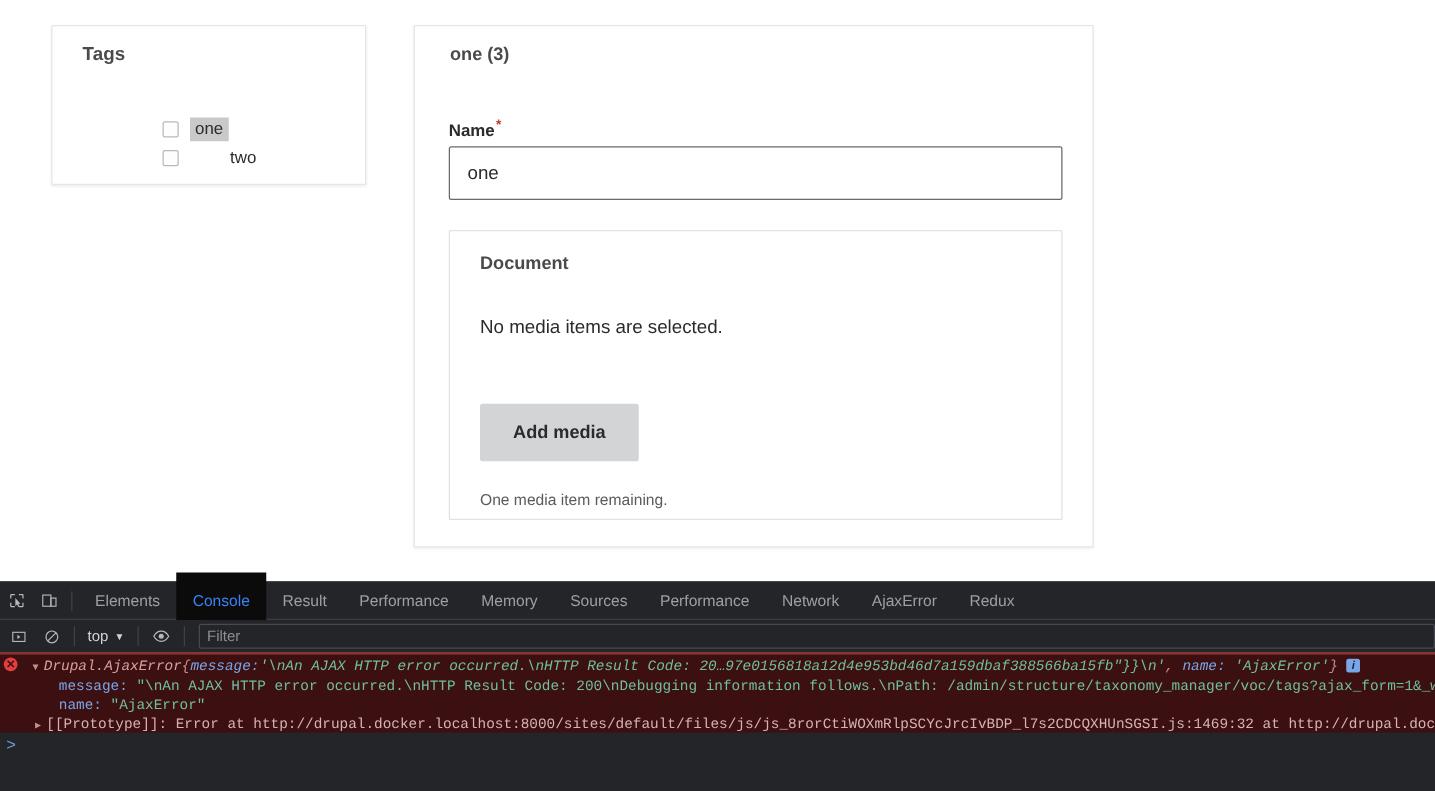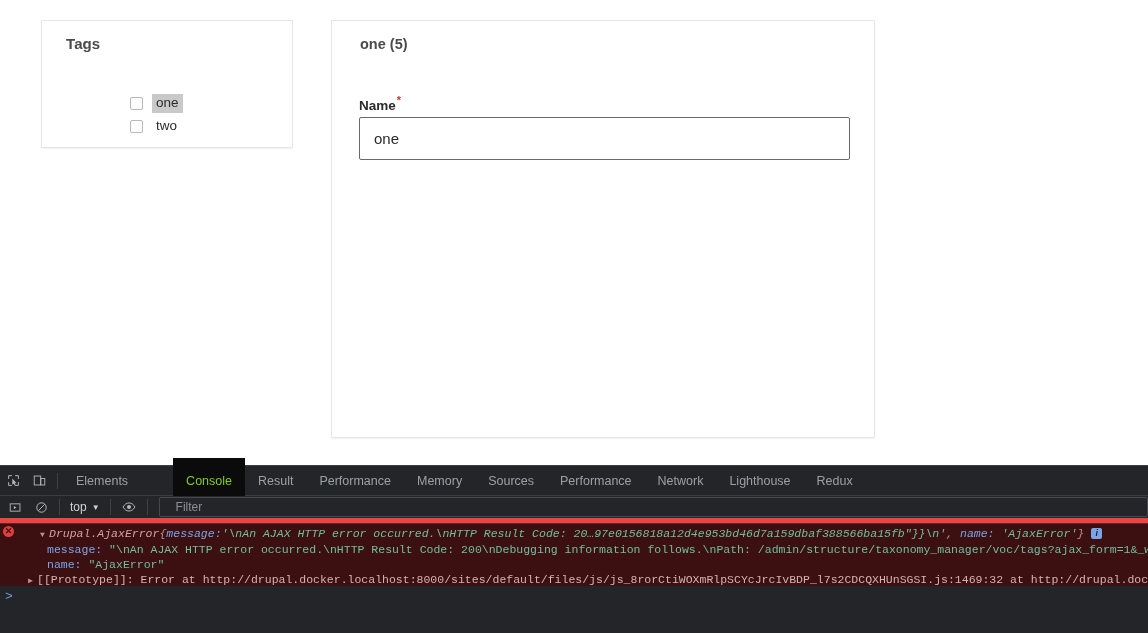--- a/index.html
+++ b/index.html
@@ -44,21 +44,21 @@
     letter-spacing: .1px;
   }
   .tag-row {
     position: absolute;
     left: 88px;
     display: flex;
     align-items: center;
     height: 18px;
   }
   #tag-row-one { top: 73px; }
-  #tag-row-two { top: 96px; }
+  #tag-row-two { top: 96px; gap: 28px; }
   .tag-checkbox {
     width: 13px; height: 13px;
     border: 1px solid #b9b9b9;
     border-radius: 2px;
     background: #fdfdfd;
     margin-right: 9px;
     flex: 0 0 auto;
     cursor: pointer;
   }
   .tag-label {
@@ -187,31 +187,30 @@
     height: 46px;
     padding: 0 13px;
     display: flex; align-items: center;
     font-size: 12.5px;
     color: #9aa0a6;
     cursor: pointer;
     white-space: nowrap;
   }
   .dt-tab.active {
     background: #0b0b0c;
-    color: #84cc16;
-    margin-left: 32px;
+    color: #3b82f6;
   }
 
   #dt-toolbar {
     position: relative;
     height: 27px;
     background: #242529;
     display: flex;
     align-items: center;
-    border-bottom: 5px solid #ef4444;
+    border-bottom: 1px solid #ef4444;
     padding-left: 2px;
   }
   #context-select {
     display: flex; align-items: center;
     font-size: 12px;
     color: #cfd2d6;
     padding: 0 5px;
     cursor: pointer;
   }
   #context-caret {
@@ -223,21 +222,21 @@
     flex: 1;
     height: 20px;
     margin-left: 6px;
     margin-right: 0px;
     background: #242529;
     border: 1px solid #464950;
     border-radius: 2px;
     color: #fde047;
     font-family: "Liberation Sans", sans-serif;
     font-size: 12px;
-    padding: 0 16px;
+    padding: 0 6px;
     outline: none;
   }
   #filter-input::placeholder { color: #8b9096; }
 
   
   #console-body {
     position: relative;
     height: 83px;
     background: #242529;
     overflow: hidden;
@@ -272,21 +271,21 @@
     text-align: center;
     font-weight: bold;
   }
   .tri {
     display: inline-block;
     width: 9px;
     color: #c98c8c;
     font-size: 8px;
   }
   .ln1 { padding-left: 19px; color: #e3a0a0; }
-  .ln2 { padding-left: 40px; color: #9ad1c8; font-style: italic; }
+  .ln2 { padding-left: 26px; color: #9ad1c8; font-style: italic; }
   .ln3 { padding-left: 47px; }
   .ln4 { padding-left: 47px; }
   .ln5 { padding-left: 28px; }
   .c-key   { color: #7aa6e8; }
   .c-str   { color: #6fbf9e; }
   .c-ital  { font-style: italic; }
   .c-name  { color: #d8a0a0; }
   .c-punct { color: #c58a8a; }
   .c-proto { color: #d6b3b3; }
   .info-badge {
@@ -341,28 +340,34 @@
       <span class="tag-label selected">one</span>
     </div>
 
     <div id="tag-row-two" class="tag-row">
       <span class="tag-checkbox"></span>
       <span class="tag-label">two</span>
     </div>
   </div>
 
   <div id="form-panel" class="card">
-    <div id="term-heading">one (5)</div>
+    <div id="term-heading">one (3)</div>
 
     <div id="name-label">
       <span>Name</span><span id="name-required">*</span>
     </div>
 
     <input id="name-input" type="text" value="one" style="">
 
+    <div id="media-widget">
+      <div id="document-label">Document</div>
+      <div id="no-media-text">No media items are selected.</div>
+      <button id="add-media-button">Add media</button>
+      <div id="media-remaining">One media item remaining.</div>
+    </div>
   </div>
 </div>
 
 <div id="devtools">
 
   <div id="dt-tabbar">
     <div class="dt-icon-btn">
       <svg width="13" height="13" viewBox="0 0 16 16">
         <path d="M2 2h4M2 2v4M14 2h-4M14 2v4M2 14h4M2 14v-4M14 14h-4M14 14v-4" stroke="#b5b9be" stroke-width="1.2" fill="none"></path>
         <path d="M6.5 5.5l5 5.5-2.1.3 1.2 2.3-1.2.6-1.2-2.3-1.7 1.3z" fill="#b5b9be"></path>
@@ -377,21 +382,21 @@
     <div class="dt-sep"></div>
 
     <div class="dt-tab">Elements</div>
     <div class="dt-tab active">Console</div>
     <div class="dt-tab">Result</div>
     <div class="dt-tab">Performance</div>
     <div class="dt-tab">Memory</div>
     <div class="dt-tab">Sources</div>
     <div class="dt-tab">Performance</div>
     <div class="dt-tab">Network</div>
-    <div class="dt-tab">Lighthouse</div>
+    <div class="dt-tab">AjaxError</div>
     <div class="dt-tab">Redux</div>
   </div>
 
   <div id="dt-toolbar">
     <div class="dt-icon-btn">
       <svg width="13" height="13" viewBox="0 0 16 16">
         <rect x="1.5" y="3.5" width="12" height="9" stroke="#b5b9be" stroke-width="1.1" fill="none"></rect>
         <path d="M6 6l3 2-3 2z" fill="#b5b9be"></path>
       </svg>
     </div>

